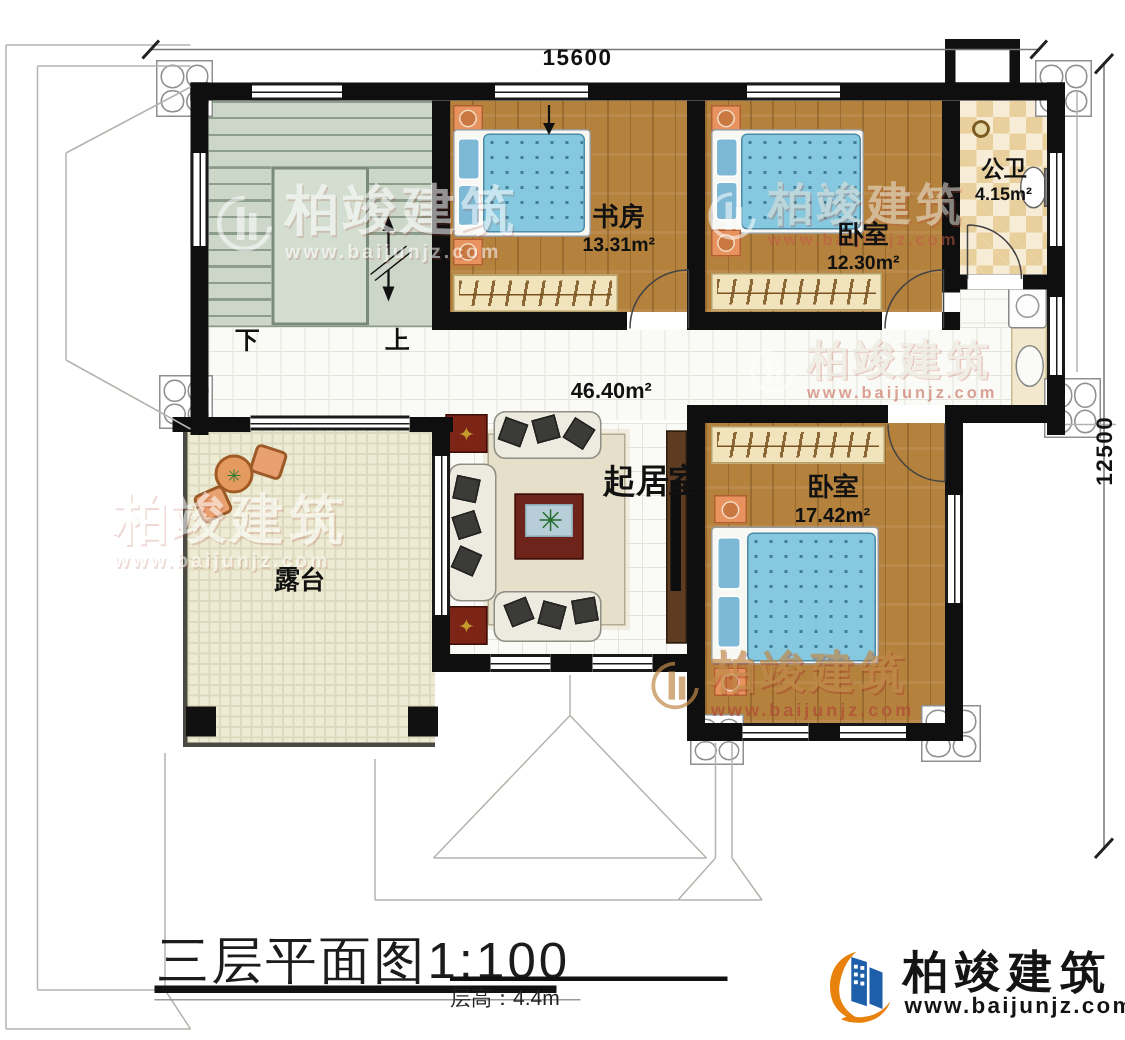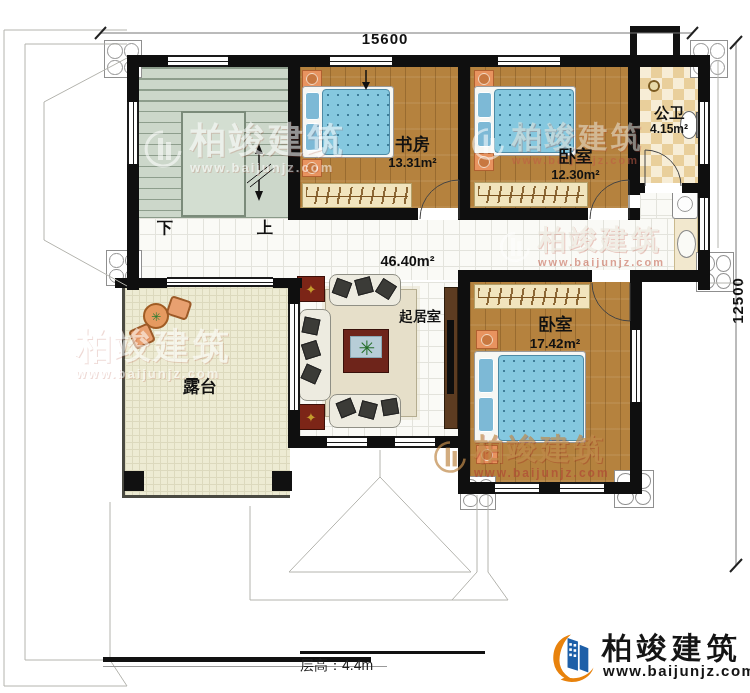--- a/index.html
+++ b/index.html
@@ -314,30 +314,31 @@
       </div>
   </div>
 
   <div class="a rlabel" style="left:360px;top:136px;width:105px;font-size:17px">书房</div>
   <div class="a rlabel" style="left:360px;top:156px;width:105px;font-size:13px">13.31m²</div>
   <div class="a rlabel" style="left:528px;top:148px;width:95px;font-size:17px">卧室</div>
   <div class="a rlabel" style="left:528px;top:168px;width:95px;font-size:13px">12.30m²</div>
   <div class="a rlabel" style="left:642px;top:105px;width:55px;font-size:15px">公卫</div>
   <div class="a rlabel" style="left:638px;top:123px;width:62px;font-size:12px">4.15m²</div>
   <div class="a rlabel" style="left:365px;top:254px;width:85px;font-size:14.5px">46.40m²</div>
-  <div class="a rlabel" style="left:375px;top:309px;width:90px;font-size:14px">起居室</div>
+  <div class="a rlabel" style="left:390px;top:309px;width:90px;font-size:22px">起居室</div>
   <div class="a rlabel" style="left:508px;top:316px;width:95px;font-size:17px">卧室</div>
   <div class="a rlabel" style="left:505px;top:337px;width:100px;font-size:13.5px">17.42m²</div>
   <div class="a rlabel" style="left:160px;top:378px;width:80px;font-size:17px">露台</div>
   <div class="a rlabel" style="left:151px;top:220px;width:28px;font-size:16px">下</div>
   <div class="a rlabel" style="left:251px;top:220px;width:28px;font-size:16px">上</div>
 
   <div class="a dimtext" style="left:350px;top:30px;width:70px">15600</div>
   <div class="a dimtext" style="left:702px;top:292px;width:70px;transform:rotate(-90deg)">12500</div>
 
+  <div class="a title-main" style="left:105px;top:618px">三层平面图1:100</div>
   <div class="a" style="left:103px;top:657px;width:268px;height:5px;background:#111"></div>
   <div class="a" style="left:103px;top:666px;width:284px;height:1px;background:#999"></div>
   <div class="a" style="left:300px;top:651px;width:185px;height:3px;background:#111"></div>
   <div class="a info-line" style="left:300px;top:657px">层高：4.4m</div>
 
   <svg class="a" style="left:545px;top:628px" width="52" height="58" viewBox="0 0 60 64">
     <path d="M30 6 C14 10 8 24 10 38 C12 52 24 60 38 60 C22 55 15 44 17 31 C19 19 24 11 30 6 Z" fill="#e8820c"></path>
     <polygon points="26,10 38,14 38,48 26,44" fill="#1d5fa8"></polygon>
     <polygon points="40,18 50,22 50,50 40,46" fill="#1d5fa8"></polygon>
     <g fill="#fff">

